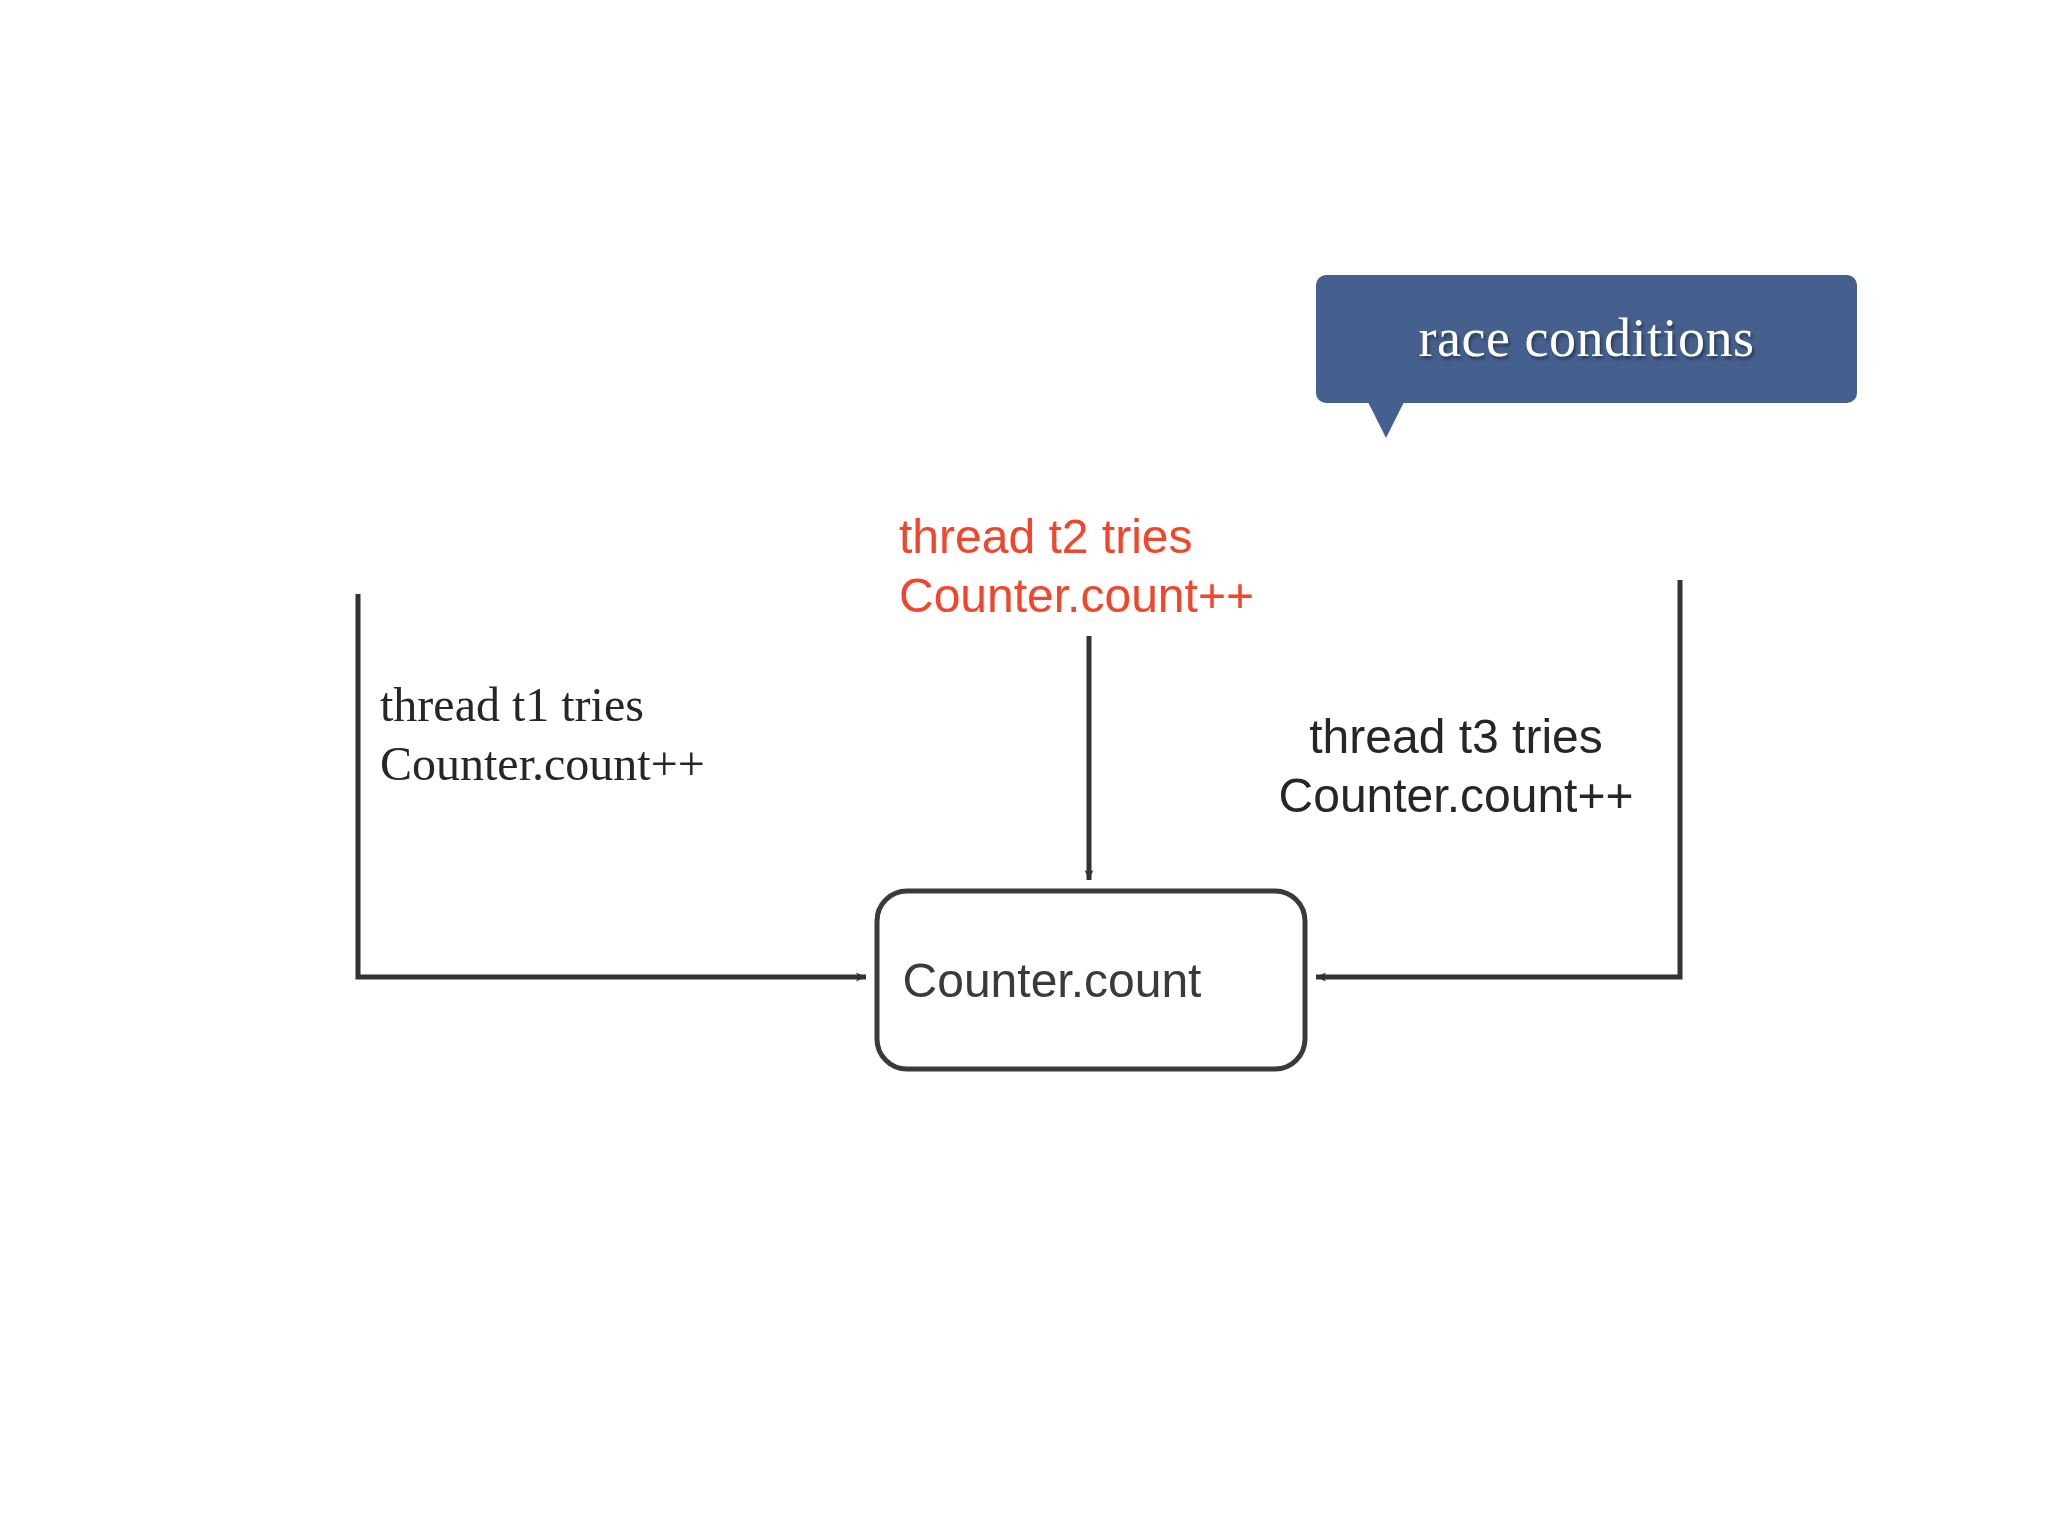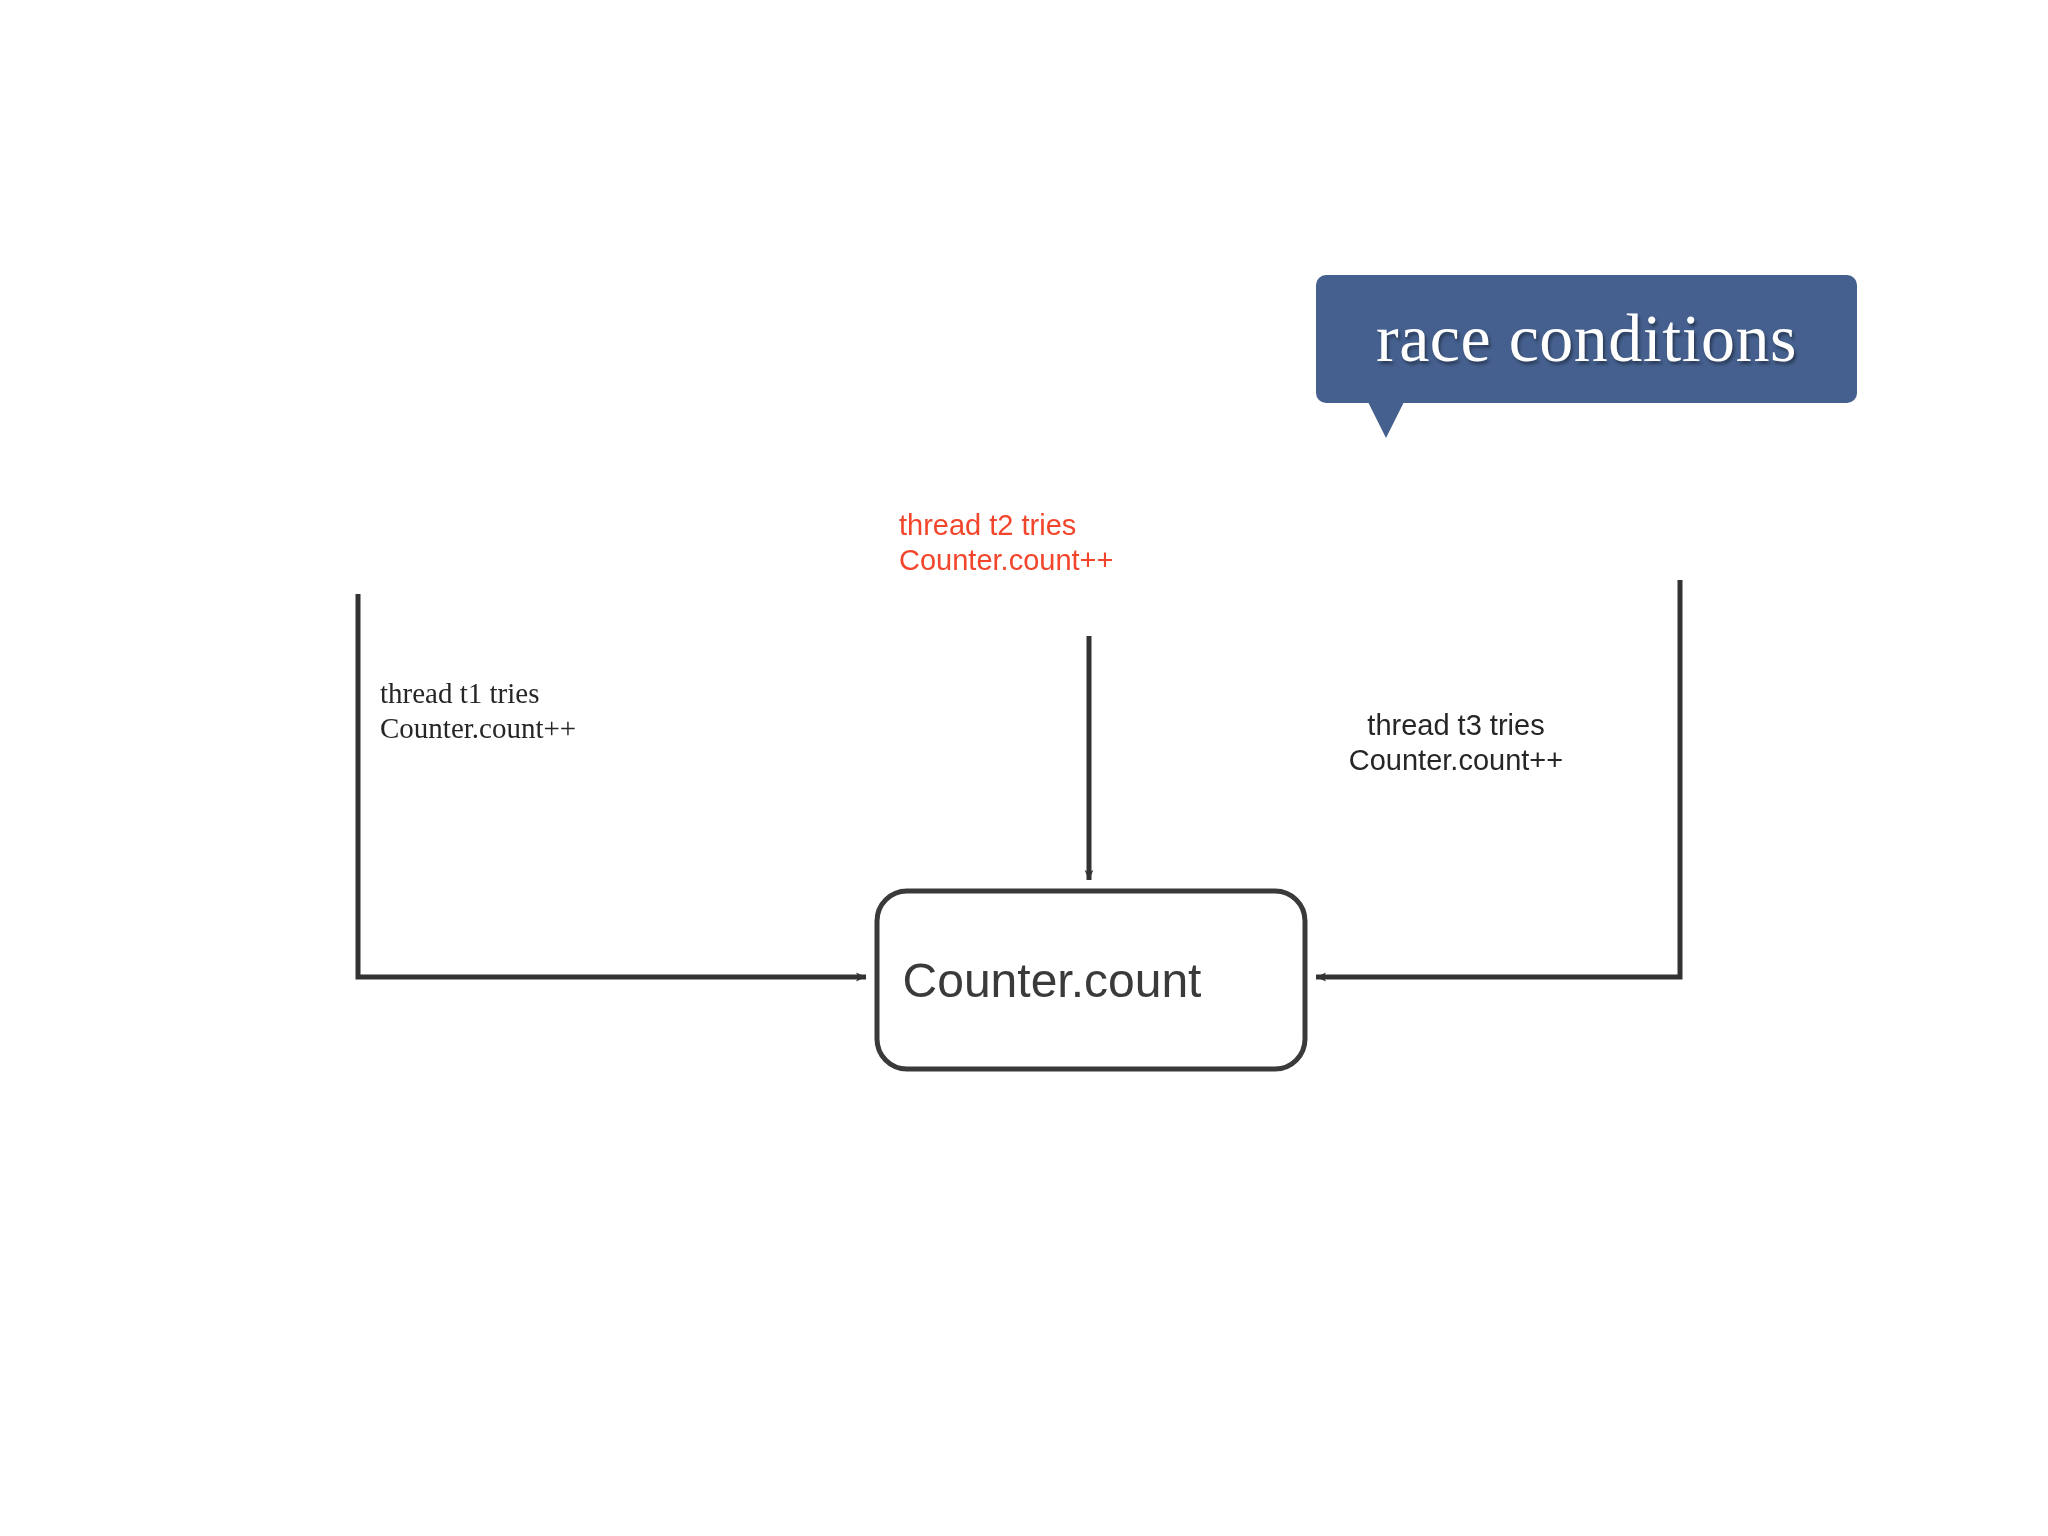--- a/index.html
+++ b/index.html
@@ -34,21 +34,21 @@
     height: 128px;
     border-radius: 10px;
     display: flex;
     align-items: center;
     justify-content: center;
     box-sizing: border-box;
     padding-bottom: 2px;
   }
   .callout-label {
     font-family: "Liberation Serif", "DejaVu Serif", serif;
-    font-size: 68px;
+    font-size: 54px;
     line-height: 1;
     color: #ffffff;
     letter-spacing: 0.5px;
     text-shadow: 2px 3px 3px rgba(0,0,0,0.38);
     white-space: nowrap;
   }
   .callout-tail {
     position: absolute;
     left: 1368px;
     top: 402px;
@@ -56,21 +56,21 @@
     height: 0;
     border-left: 18px solid transparent;
     border-right: 18px solid transparent;
     border-top: 36px solid #45608E;
   }
 
   
   .thread-label {
     position: absolute;
     font-family: "Liberation Sans", sans-serif;
-    font-size: 29px;
+    font-size: 48px;
     line-height: 1.22;
     white-space: pre-line;
     color: #262626;
   }
   #label-t1 {
     left: 380px;
     top: 676px;
     text-align: left;
     font-family: Liberation Serif, serif;
   }

